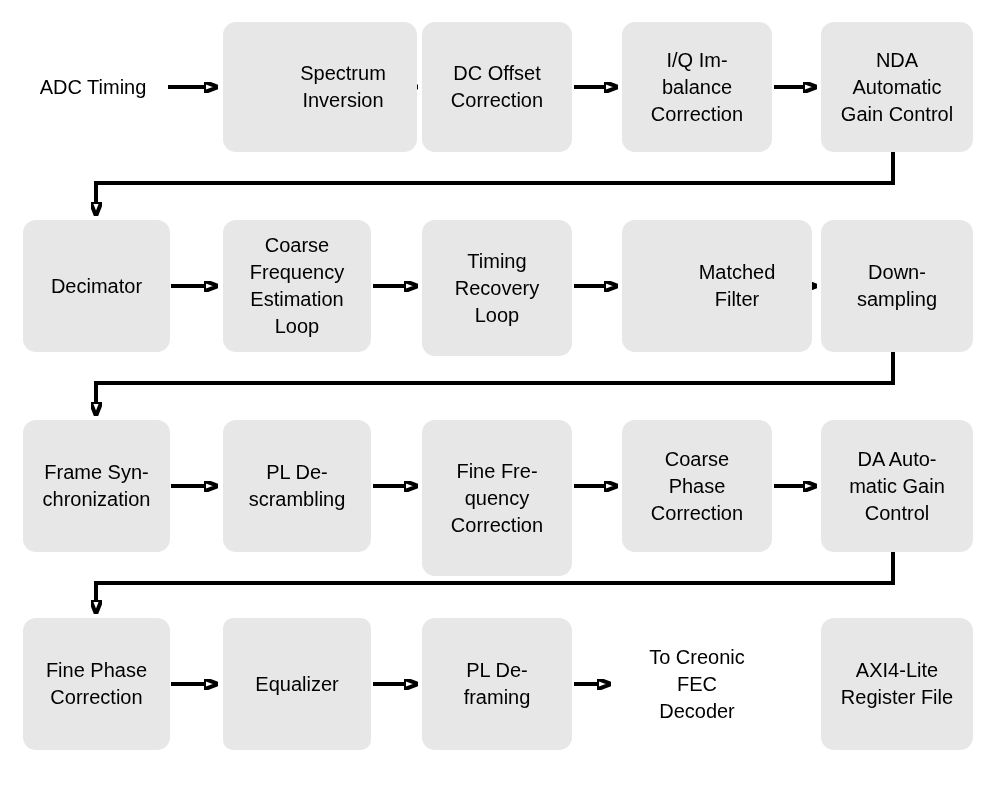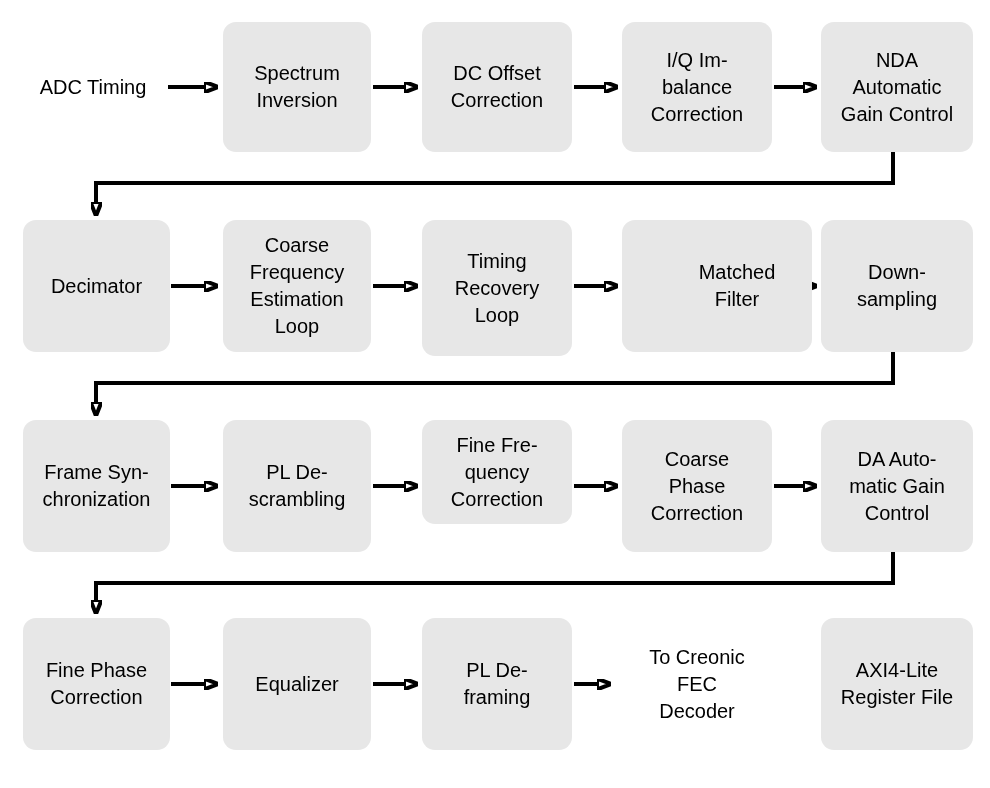--- a/index.html
+++ b/index.html
@@ -65,21 +65,21 @@
     <path d="M774,486 H804" marker-end="url(#ah)"></path>
 
     <path d="M893,552 V583 H96 V601" marker-end="url(#ah)"></path>
 
     <path d="M171,684 H205" marker-end="url(#ah)"></path>
     <path d="M373,684 H405" marker-end="url(#ah)"></path>
     <path d="M574,684 H598" marker-end="url(#ah)"></path>
   </svg>
 
   <div class="node plain" style="left:13px;top:22px;width:160px;height:130px;">ADC Timing</div>
-  <div class="node block" style="left:223px;top:22px;width:148px;height:130px;">Spectrum
+  <div class="node block" style="left:223px;top:22px;width:148px;height:130px;padding-left:46px;">Spectrum
 Inversion</div>
   <div class="node block" style="left:422px;top:22px;width:150px;height:130px;">DC Offset
 Correction</div>
   <div class="node block" style="left:622px;top:22px;width:150px;height:130px;">I/Q Im-
 balance
 Correction</div>
   <div class="node block" style="left:821px;top:22px;width:152px;height:130px;">NDA
 Automatic
 Gain Control</div>
 
@@ -93,33 +93,33 @@
 Loop</div>
   <div class="node block" style="left:622px;top:220px;width:150px;height:132px;padding-left:40px;">Matched
 Filter</div>
   <div class="node block" style="left:23px;top:420px;width:147px;height:132px;">Frame Syn-
 chronization</div>
 
   <div class="node block" style="left:821px;top:220px;width:152px;height:132px;">Down-
 sampling</div>
   <div class="node block" style="left:223px;top:420px;width:148px;height:132px;">PL De-
 scrambling</div>
-  <div class="node block" style="left:422px;top:420px;width:150px;height:104px;">Fine Fre-
+  <div class="node block" style="left:422px;top:420px;width:150px;height:156px;">Fine Fre-
 quency
 Correction</div>
   <div class="node block" style="left:622px;top:420px;width:150px;height:132px;">Coarse
 Phase
 Correction</div>
   <div class="node block" style="left:821px;top:420px;width:152px;height:132px;">DA Auto-
 matic Gain
 Control</div>
 
   <div class="node block" style="left:23px;top:618px;width:147px;height:132px;">Fine Phase
 Correction</div>
-  <div class="node block" style="left:223px;top:618px;width:148px;height:132px;">Equalizer</div>
+  <div class="node block" style="left:223px;top:618px;width:148px;height:132px;border-radius:10px;">Equalizer</div>
   <div class="node block" style="left:422px;top:618px;width:150px;height:132px;">PL De-
 framing</div>
   <div class="node plain" style="left:612px;top:618px;width:170px;height:132px;">To Creonic
 FEC
 Decoder</div>
   <div class="node block" style="left:821px;top:618px;width:152px;height:132px;">AXI4-Lite
 Register File</div>
 
 </div>
 

